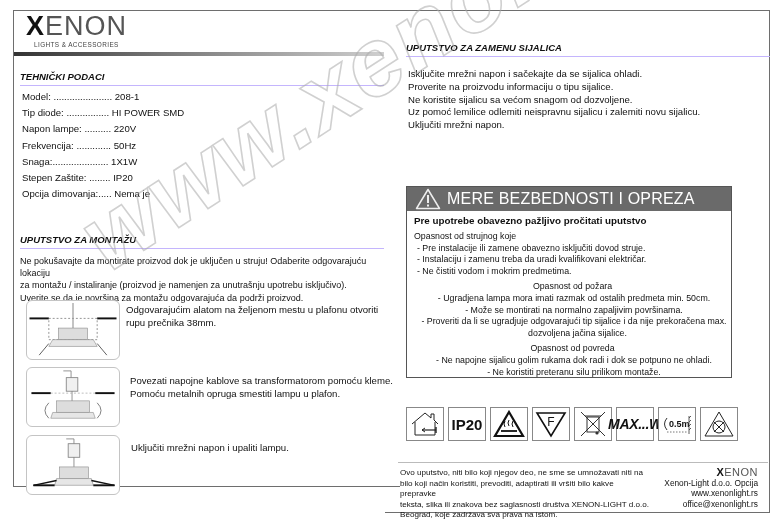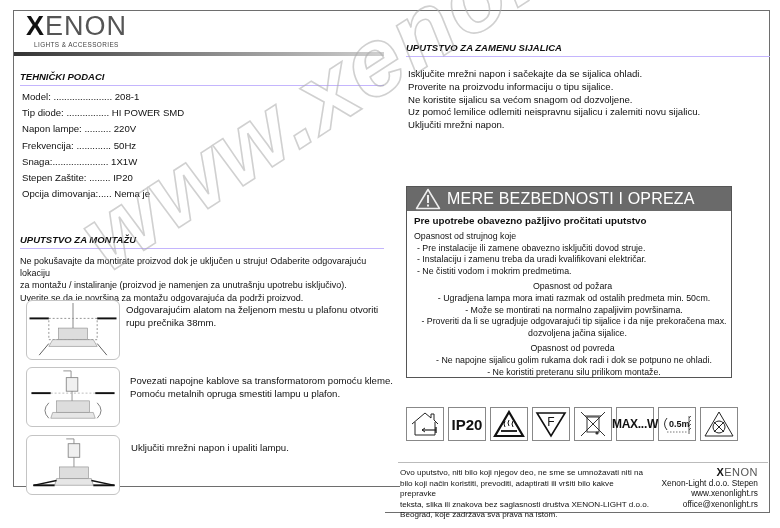--- a/index.html
+++ b/index.html
@@ -53,21 +53,21 @@
   .warn-body { padding: 4px 0 0 7px; font-size: 8.8px; line-height: 11.8px; }
   .warn-lead { font-weight: bold; font-size: 9.8px; margin-bottom: 4px; }
   .warn-group-title { margin-top: 2px; }
   .warn-item { padding-left: 3px; }
   .warn-group + .warn-group { margin-top: 3px; text-align: center; }
 
   .icons { position: absolute; left: 406px; top: 407px; display: flex; gap: 4px; }
   .icon-box { width: 38px; height: 34px; border: 1px solid #888; display: flex; align-items: center; justify-content: center; background: #fff; }
   .icon-box svg { width: 32px; height: 28px; }
   .icon-text { font-weight: bold; font-size: 15px; }
-  .icon-text-sm { font-weight: bold; font-size: 12px; letter-spacing: -0.3px; }
+  .icon-text-sm { font-weight: bold; font-size: 14px; letter-spacing: -0.3px; font-style: italic; }
 
   .footer-rule { position: absolute; left: 398px; top: 462px; width: 370px; border-top: 1px solid #bbb; }
   .footer-legal { position: absolute; left: 400px; top: 468px; width: 250px; font-size: 8.1px; line-height: 10.6px; }
   .footer-brand { position: absolute; right: 22px; top: 467px; text-align: right; font-size: 8.3px; line-height: 10.6px; }
   .footer-logo { font-size: 11px; color: #555; letter-spacing: 0.5px; }
   .footer-logo b { color: #111; font-weight: 900; }
 
   .watermark {
     position: absolute; left: 60px; top: 200px; font-size: 96px; font-weight: bold; font-style: italic;
     color: transparent; -webkit-text-stroke: 1.6px rgba(170,170,170,0.55);
@@ -257,18 +257,18 @@
 
 <div class="footer-rule"></div>
 <div class="footer-legal">
   <div>Ovo uputstvo, niti bilo koji njegov deo, ne sme se umnožavati niti na</div>
   <div>bilo koji način koristiti, prevoditi, adaptirati ili vršiti bilo kakve prepravke</div>
   <div>teksta, slika ili znakova bez saglasnosti društva XENON-LIGHT d.o.o.</div>
   <div>Beograd, koje zadržava sva prava na istom.</div>
 </div>
 <div class="footer-brand">
   <div class="footer-logo"><b>X</b><span>ENON</span></div>
-  <div>Xenon-Light d.o.o. Stepen</div>
+  <div>Xenon-Light d.o.o. Opcija</div>
   <div>www.xenonlight.rs</div>
   <div>office@xenonlight.rs</div>
 </div>
 
 <div class="watermark">www.xenonlight.rs</div>
 
 </body></html>

